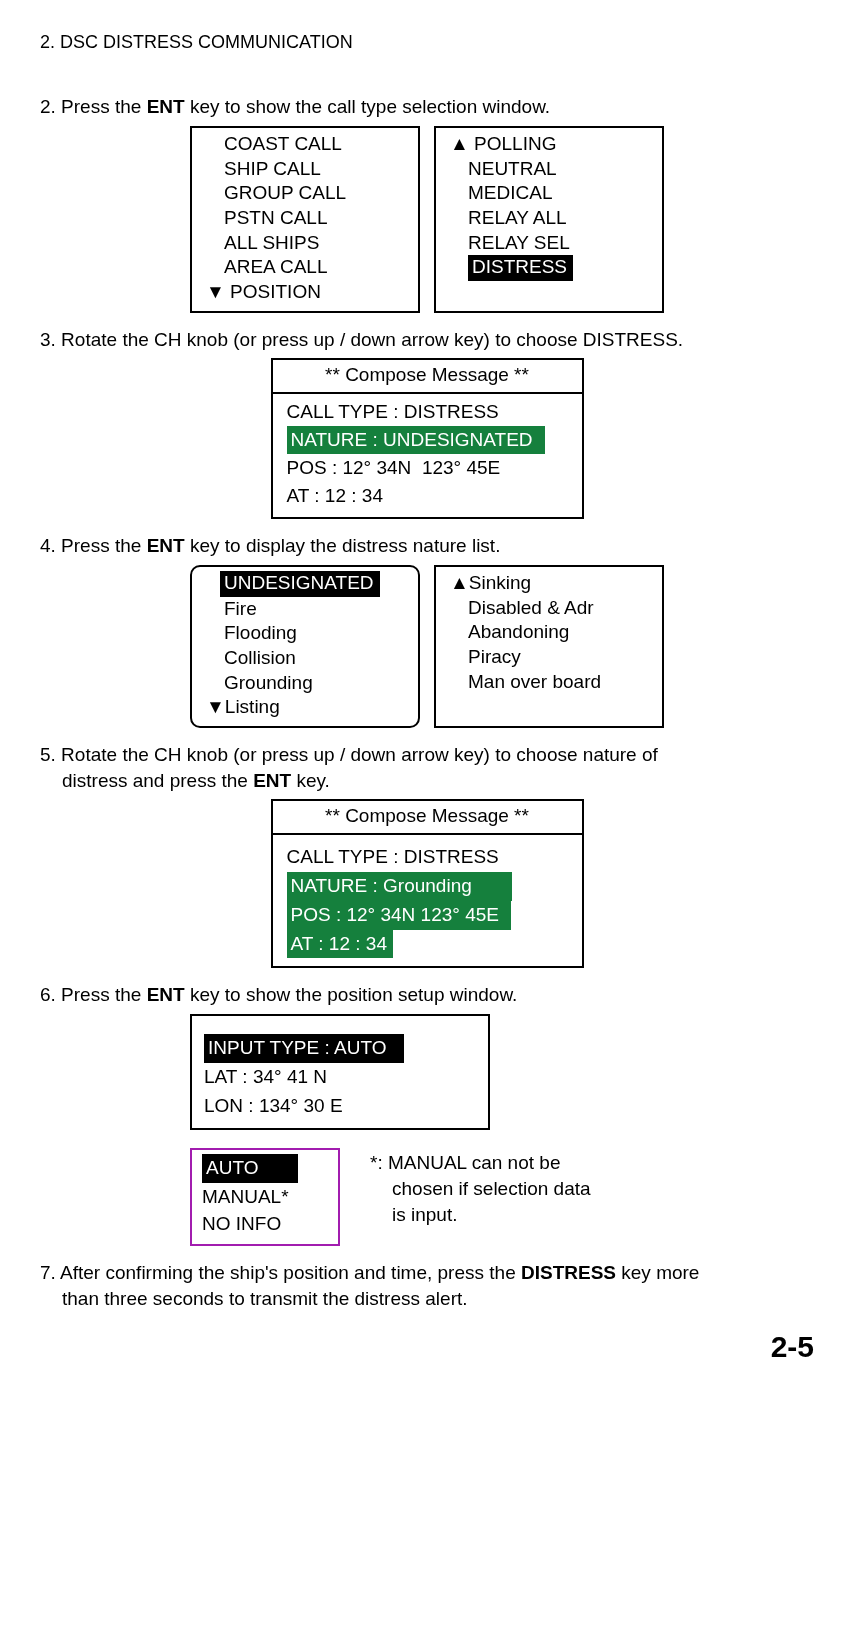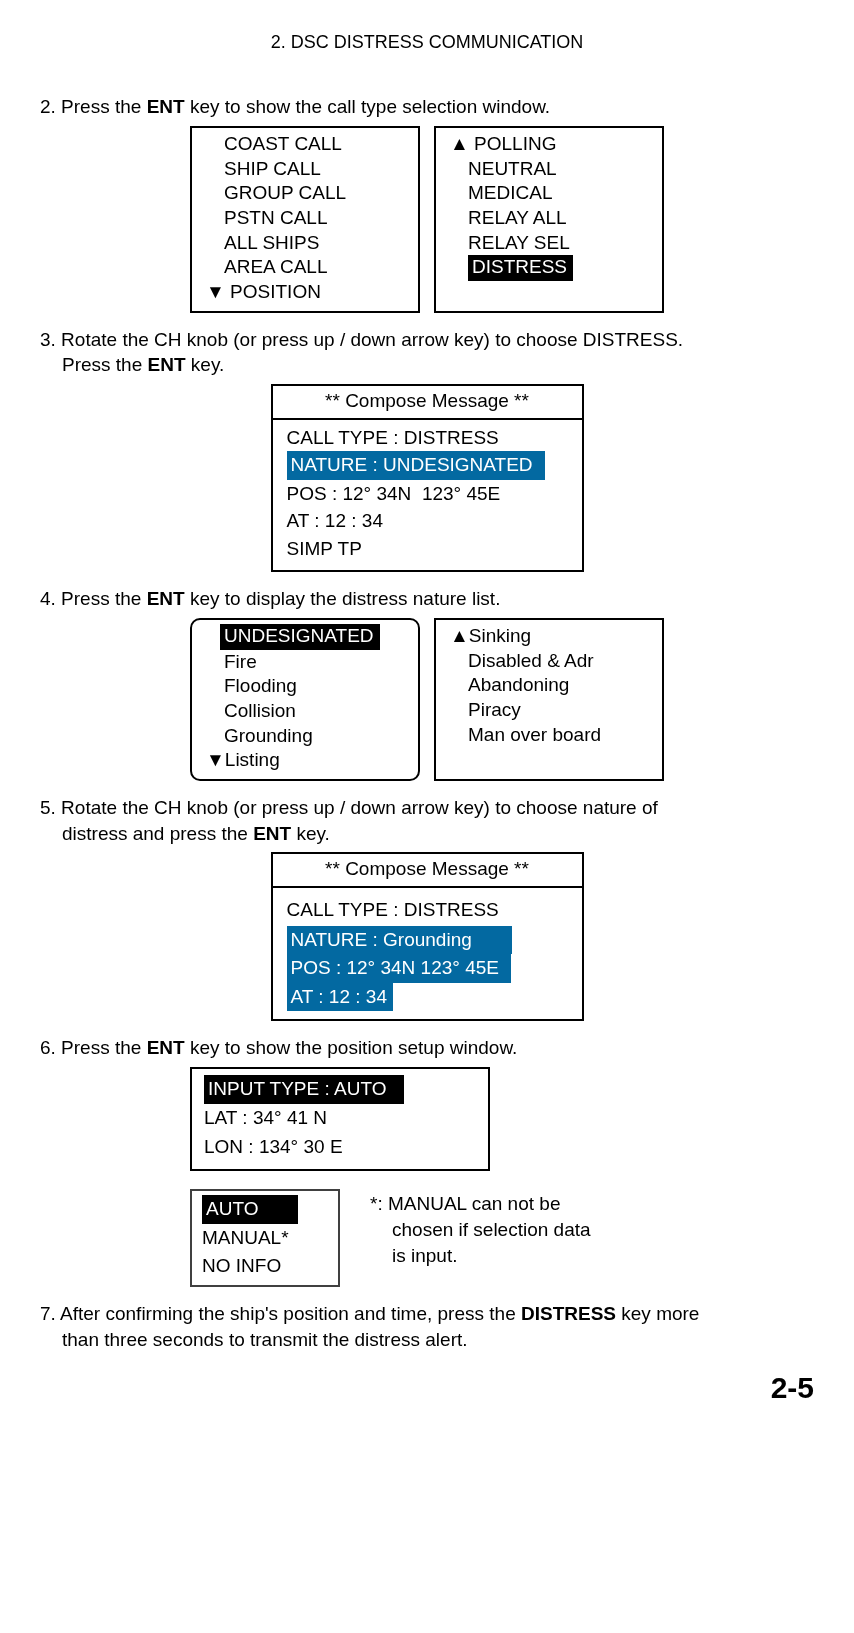--- a/index.html
+++ b/index.html
@@ -7,21 +7,21 @@
     font-family: Arial, Helvetica, sans-serif;
     font-size: 19px;
     color: #000;
     background: #fff;
     margin: 0;
     padding: 30px 40px 40px 40px;
     width: 854px;
     line-height: 1.35;
   }
   .header-right {
-    text-align: center;
+    text-align: left;
     font-size: 18px;
     margin-bottom: 40px;
   }
   .step {
     margin-bottom: 6px;
     margin-left: 0;
     text-indent: -22px;
     padding-left: 22px;
   }
   .step .indent-line {
@@ -53,42 +53,42 @@
     font-size: 19px;
   }
   .compose .title {
     text-align: center;
     border-bottom: 2px solid #000;
     padding: 2px 0 4px 0;
   }
   .compose .body { padding: 4px 14px 8px 14px; line-height: 1.45; }
   .compose .line { white-space: pre; }
   .compose .hl-line {
-    background: #0369a1;
+    background: #15803d;
     color: #fff;
     display: inline-block;
     padding: 0 12px 1px 4px;
   }
   .pos-setup {
     border: 2px solid #000;
     width: 300px;
     margin: 6px 0 18px 150px;
-    padding: 6px 12px 8px 12px;
+    padding: 18px 12px 8px 12px;
     font-size: 19px;
     line-height: 1.5;
   }
   .input-type-row {
     display: flex;
     gap: 30px;
     margin-left: 150px;
     margin-bottom: 14px;
     align-items: flex-start;
   }
   .input-type-panel {
-    border: 2px solid #404040;
+    border: 2px solid #a21caf;
     padding: 4px 10px 6px 10px;
     font-size: 19px;
     line-height: 1.45;
     min-width: 150px;
   }
   .note-block {
     font-size: 19px;
     line-height: 1.35;
     padding-top: 2px;
   }
@@ -124,33 +124,29 @@
     <div class="item">NEUTRAL</div>
     <div class="item">MEDICAL</div>
     <div class="item">RELAY ALL</div>
     <div class="item">RELAY SEL</div>
     <div class="item"><span class="highlight">DISTRESS</span></div>
   </div>
 </div>
 
 <div class="step">
   <span>3. Rotate the CH knob (or press up / down arrow key) to choose DISTRESS.</span>
-  <span class="indent-line">
-    <span>Press the </span><span class="bold">ENT</span><span> key.</span>
-  </span>
 </div>
 
 <div class="compose">
   <div class="title">** Compose Message **</div>
   <div class="body">
     <div class="line">CALL TYPE : DISTRESS</div>
     <div><span class="hl-line">NATURE : UNDESIGNATED</span></div>
     <div class="line">POS : 12° 34N  123° 45E</div>
     <div class="line">AT : 12 : 34</div>
-    <div class="line">SIMP TP</div>
   </div>
 </div>
 
 <div class="step">
   <span>4. Press the </span><span class="bold">ENT</span><span> key to display the distress nature list.</span>
 </div>
 
 <div class="fig-row">
   <div class="panel" style="min-width:230px;border-radius:10px;">
     <div class="item no-pad"><span style="display:inline-block;width:14px;"></span><span class="highlight">UNDESIGNATED</span></div>

